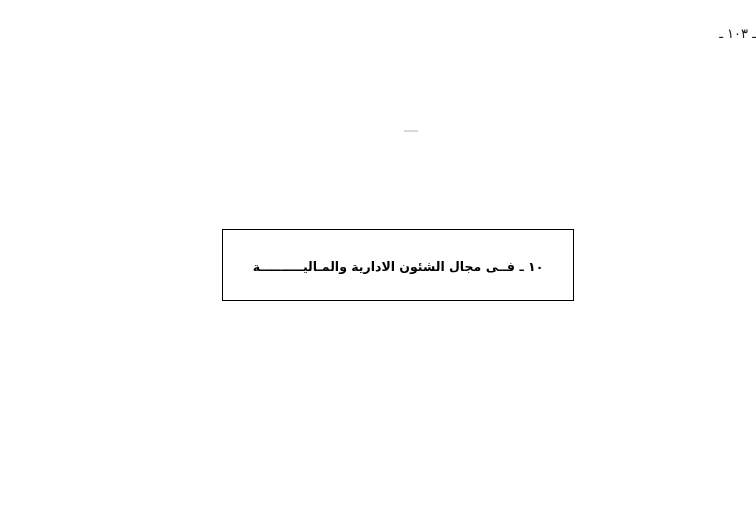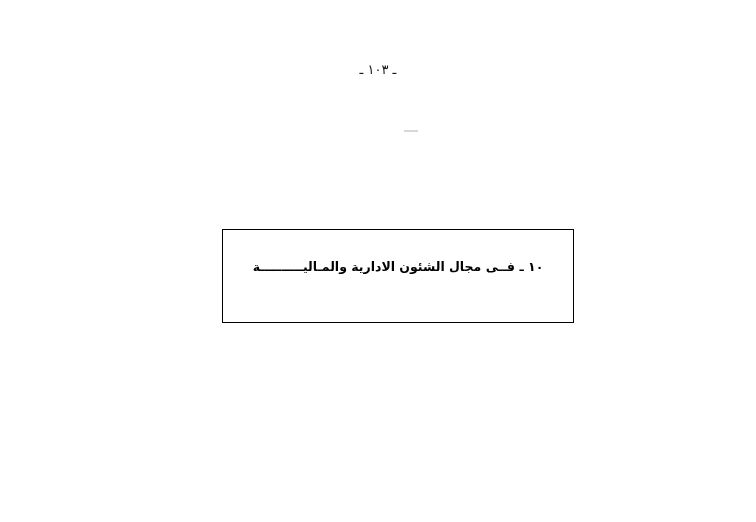--- a/index.html
+++ b/index.html
@@ -14,35 +14,34 @@
     background: #ffffff;
     overflow: hidden;
     font-family: "DejaVu Sans", "Liberation Sans", sans-serif;
     color: #000000;
   }
   .page-number {
     position: absolute;
     top: 26px;
     left: 0;
     width: 756px;
-    text-align: center;
+    text-align: right;
     font-size: 13px;
     letter-spacing: 1px;
     color: #1a1a1a;
     font-family: "DejaVu Sans", "Liberation Sans", sans-serif;
     direction: rtl;
     white-space: nowrap;
-    margin-top: 36px;
   }
   .section-box {
     position: absolute;
     top: 229px;
     left: 222px;
     width: 352px;
-    height: 94px;
+    height: 72px;
     border: 1px solid #000000;
     box-sizing: border-box;
     background: #ffffff;
   }
   .section-box-inner {
     position: absolute;
     top: 26px;
     left: 0;
     width: 100%;
     text-align: center;

